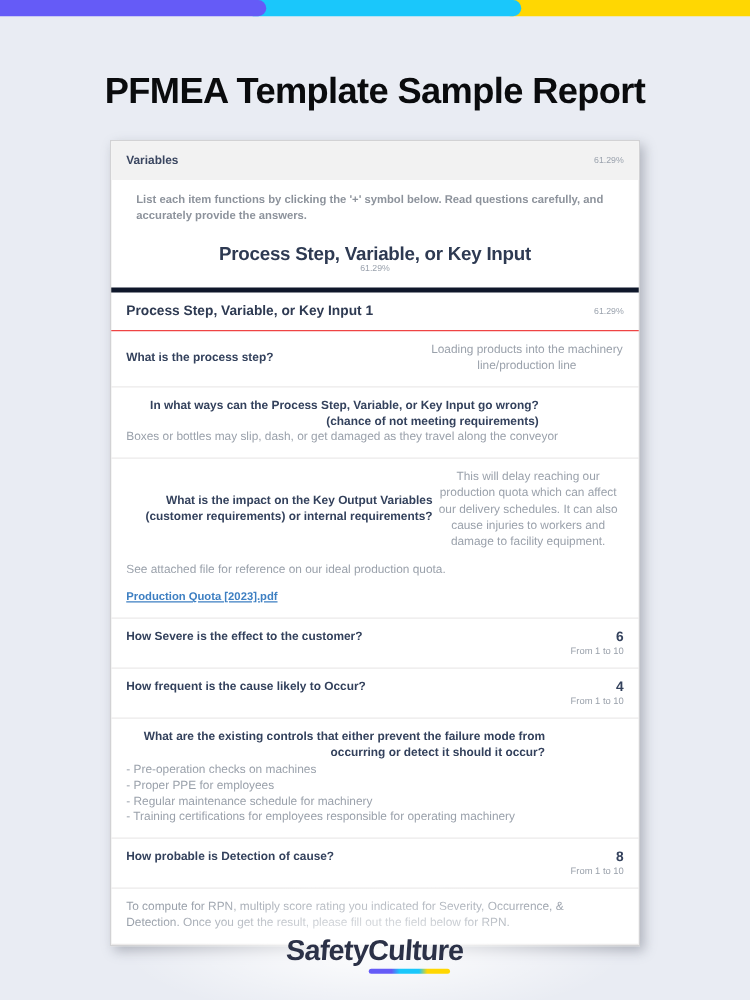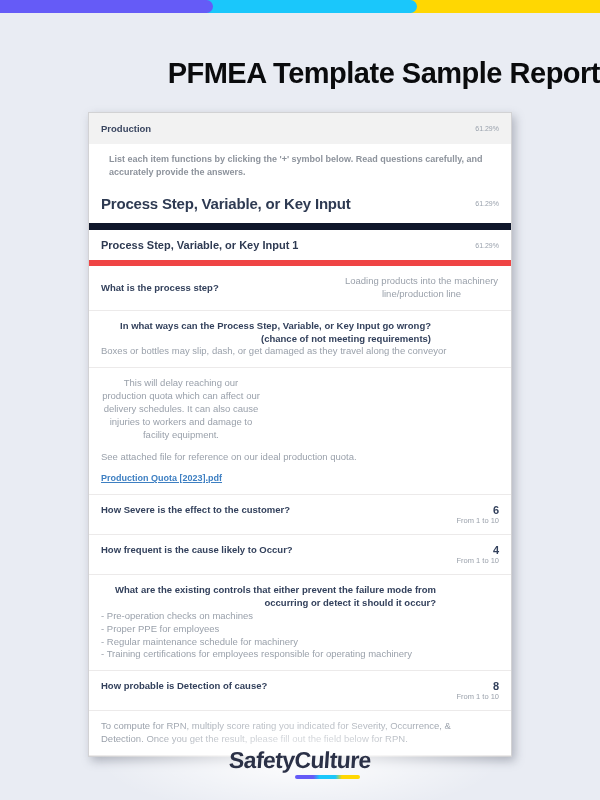--- a/index.html
+++ b/index.html
@@ -13,46 +13,46 @@
   
   .topbar { position: absolute; top: 0; left: 0; width: 600px; height: 13px; }
   .bar-seg { position: absolute; top: 0; height: 13px; border-radius: 7px; }
   .bar-purple { left: -16px; width: 229px; background: #655bf7; z-index: 3; }
   .bar-cyan   { left: 196px; width: 221px; background: #1ac7fb; z-index: 2; }
   .bar-yellow { left: 402px; width: 214px; background: #ffd702; z-index: 1; }
 
   
   .page-title {
     position: absolute; top: 57px; left: 0; width: 600px;
-    text-align: right; font-size: 29px; font-weight: 800;
+    text-align: center; font-size: 29px; font-weight: 800;
     letter-spacing: -0.5px; color: #0a0b0d;
   }
 
   
   .card {
     position: absolute; top: 112px; left: 88px; width: 424px; min-height: 616px;
     background: #ffffff; border: 1px solid #d2d2d4;
     box-shadow: 3px 4px 9px rgba(90,95,110,0.40);
     color: #33415c;
   }
   .sec-header {
     display: flex; justify-content: space-between; align-items: center;
     background: #f2f2f2; padding: 10px 12px;
   }
   .sec-header .label { font-size: 9.5px; font-weight: bold; color: #3a4660; }
   .pct { font-size: 7px; color: #9aa2ad; white-space: nowrap; }
   .desc { padding: 9px 12px 7px 20px; font-size: 9px; line-height: 1.4; color: #8d939c; font-weight: bold; }
   .h1row {
-    display: flex; justify-content: space-between; align-items: center;
-    padding: 10px 12px 11px 12px; border-bottom: 7px solid #0f172a;
+    display: flex; justify-content: flex-start; align-items: center;
+    padding: 10px 12px 11px 12px; border-bottom: 4px solid #0f172a; flex-direction: column;
   }
   .h1row .title { font-size: 15px; font-weight: bold; color: #2e3a52; letter-spacing: -0.2px; }
   .h2row {
     display: flex; justify-content: space-between; align-items: center;
-    padding: 9px 12px; border-bottom: 6px solid #ef4444;
+    padding: 9px 12px; border-bottom: 1px solid #ef4444;
   }
   .h2row .title { font-size: 11px; font-weight: bold; color: #2e3a52; }
 
   .qrow { padding: 9px 12px; border-bottom: 1px solid #eceaea; }
   .q { font-size: 9.5px; font-weight: bold; color: #33415c; line-height: 1.35; text-align: right; }
   .a { font-size: 9.5px; color: #9aa1ab; line-height: 1.35; }
   .flexrow { display: flex; justify-content: space-between; }
   .flexrow.center { align-items: center; }
   .q-col { max-width: 245px; }
   .q-col-wide { max-width: 330px; }
@@ -93,21 +93,21 @@
   <div class="bar-seg bar-purple"></div>
   <div class="bar-seg bar-cyan"></div>
   <div class="bar-seg bar-yellow"></div>
 </div>
 
 <h1 class="page-title">PFMEA Template Sample Report</h1>
 
 <div class="card">
 
   <div class="sec-header">
-    <span class="label">Production</span>
+    <span class="label">Variables</span>
     <span class="pct">61.29%</span>
   </div>
 
   <p class="desc">List each item functions by clicking the '+' symbol below. Read questions carefully, and accurately provide the answers.</p>
 
   <div class="h1row">
     <span class="title">Process Step, Variable, or Key Input</span>
     <span class="pct">61.29%</span>
   </div>
 
@@ -121,20 +121,21 @@
     <div class="a a-right">Loading products into the machinery line/production line</div>
   </div>
 
   <div class="qrow">
     <div class="q q-col-wide">In what ways can the Process Step, Variable, or Key Input go wrong? (chance of not meeting requirements)</div>
     <div class="a a-below">Boxes or bottles may slip, dash, or get damaged as they travel along the conveyor</div>
   </div>
 
   <div class="qrow">
     <div class="flexrow center">
+      <div class="q q-col">What is the impact on the Key Output Variables (customer requirements) or internal requirements?</div>
       <div class="a a-right" style="width:160px">This will delay reaching our production quota which can affect our delivery schedules. It can also cause injuries to workers and damage to facility equipment.</div>
     </div>
     <div class="note attach-note">See attached file for reference on our ideal production quota.</div>
     <a class="file-link">Production Quota [2023].pdf</a>
   </div>
 
   <div class="qrow flexrow">
     <div class="q q-col-wide">How Severe is the effect to the customer?</div>
     <div class="score-col">
       <div class="score">6</div>

